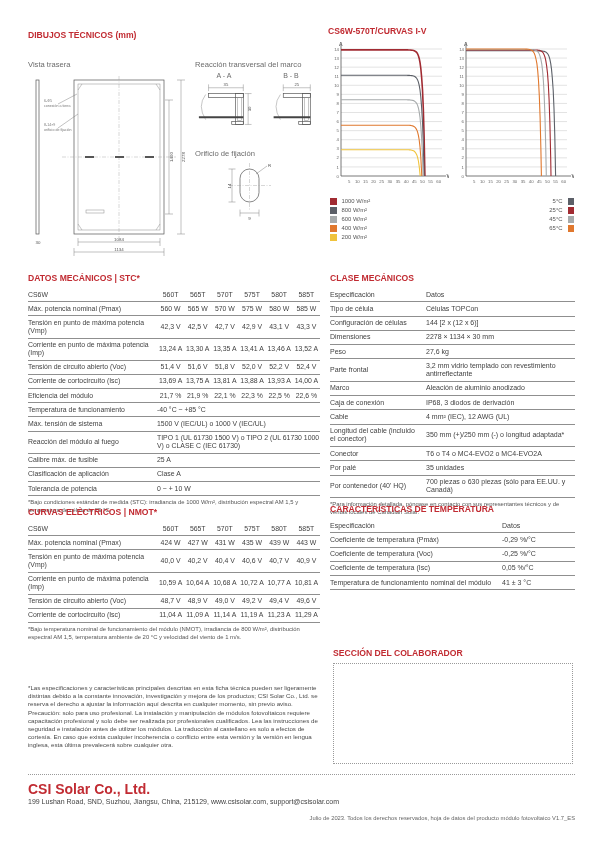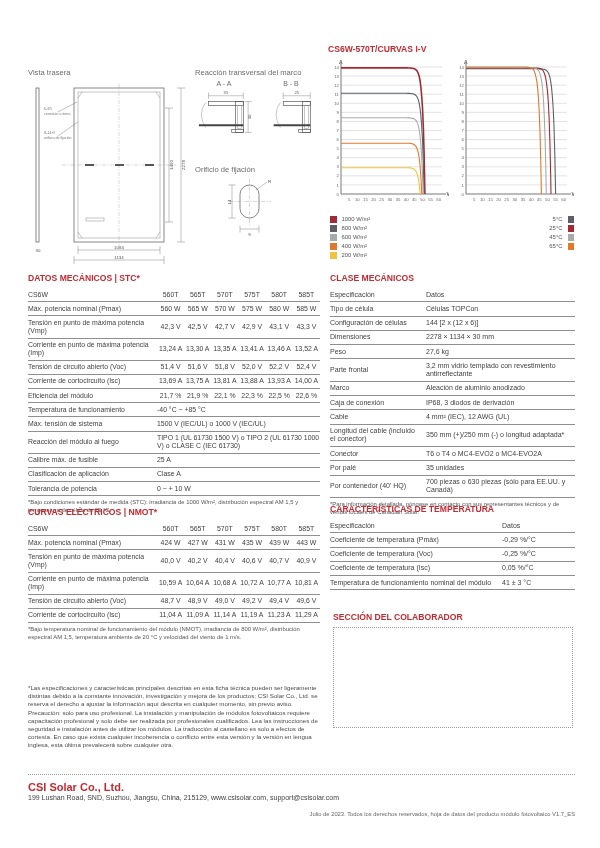--- a/index.html
+++ b/index.html
@@ -1,27 +1,27 @@
 <!DOCTYPE html>
 <html><head>
 <meta charset="utf-8">
 <style>
   html,body{margin:0;padding:0;background:#fff;}
   body{width:600px;height:848px;font-family:"Liberation Sans",sans-serif;color:#3f3f3f;position:relative;overflow:hidden;}
   .page{position:absolute;inset:0;background:#fff;}
   .red-h{color:#c12b32;font-size:8.6px;font-weight:bold;margin:0 0 5px 0;}
-  .sub{font-size:7.6px;color:#6b6b6b;margin:16px 0 3px 0;}
+  .sub{font-size:7.6px;color:#6b6b6b;margin:8px 0 3px 0;}
   
   #sec-drawings{position:absolute;left:28px;top:30px;width:292px;height:238px;}
-  #sec-curves{position:absolute;left:328px;top:44px;width:248px;height:238px;}
+  #sec-curves{position:absolute;left:328px;top:26px;width:248px;height:238px;}
   #sec-stc{position:absolute;left:28px;top:273px;width:292px;}
   #sec-mech{position:absolute;left:330px;top:273px;width:245px;}
   #sec-nmot{position:absolute;left:28px;top:507px;width:292px;}
   #sec-temp{position:absolute;left:330px;top:504px;width:245px;}
-  #sec-collab{position:absolute;left:333px;top:612px;width:240px;}
+  #sec-collab{position:absolute;left:333px;top:648px;width:240px;}
   #sec-disclaimer{position:absolute;left:28px;top:684px;width:300px;}
   #footer-divider{position:absolute;left:28px;top:774px;width:547px;border-top:1px dotted #9a9a9a;}
   #sec-footer{position:absolute;left:28px;top:781px;width:547px;}
   
   #rear-wrap{position:absolute;left:0;top:22px;}
   #cross-wrap{position:absolute;left:167px;top:22px;width:125px;}
   .cross-row{display:flex;justify-content:space-between;margin-top:2px;}
   .cross-cell{width:58px;text-align:center;}
   .cross-cell .cap{font-size:7px;color:#6b6b6b;margin-bottom:2px;}
   #hole-wrap{margin-top:7px;text-align:left;}
@@ -49,30 +49,31 @@
   .stable{font-size:7px;}
   .stable td{border-bottom:1px solid #8f8f8f;padding:2.5px 0;vertical-align:middle;line-height:1.18;}
   #mech-table td.lbl{width:92px;padding-right:4px;}
   #temp-table td.lbl{width:168px;padding-right:4px;}
   .footnote{font-size:5.9px;color:#555;line-height:1.3;margin-top:3px;}
   
   #collab-box{border:1px dotted #9a9a9a;height:99px;margin-top:3px;background:#fff;}
   
   #sec-disclaimer p{font-size:6.2px;line-height:1.32;margin:0;color:#4a4a4a;}
   
-  .company{color:#c12b32;font-weight:bold;font-size:11px;}
+  .company{color:#c12b32;font-weight:bold;font-size:14px;}
   .address{font-size:7px;margin-top:1px;}
   .version{font-size:5.8px;color:#666;text-align:right;margin-top:10px;}
 </style>
 </head>
 <body>
 
 <div class="page">
 
   <section id="sec-drawings">
+    <h2 class="red-h">DIBUJOS TÉCNICOS (mm)</h2>
 
     <div id="rear-wrap">
       <div class="sub">Vista trasera</div>
       <svg viewBox="0 0 160 188" width="160" height="188">
 
         <rect x="8" y="8" width="3" height="154" class="ln"></rect>
         <text x="10" y="172" class="dtx" text-anchor="middle">30</text>
 
         <rect x="46" y="8" width="90" height="154" class="ln"></rect>
         <rect x="50" y="12" width="82" height="146" class="lnl"></rect>

